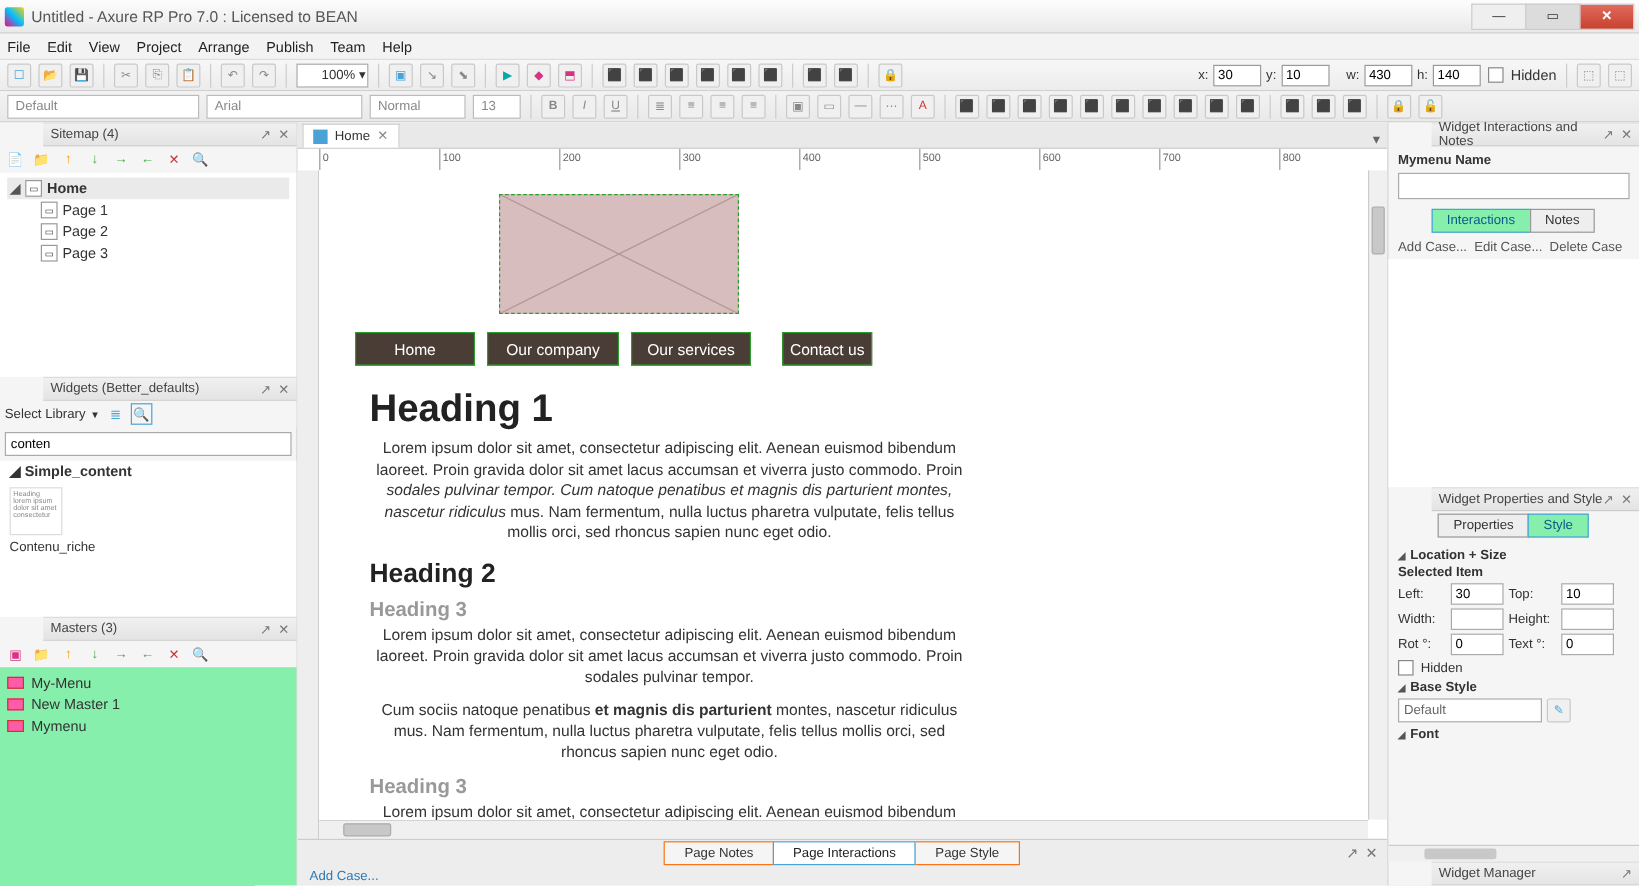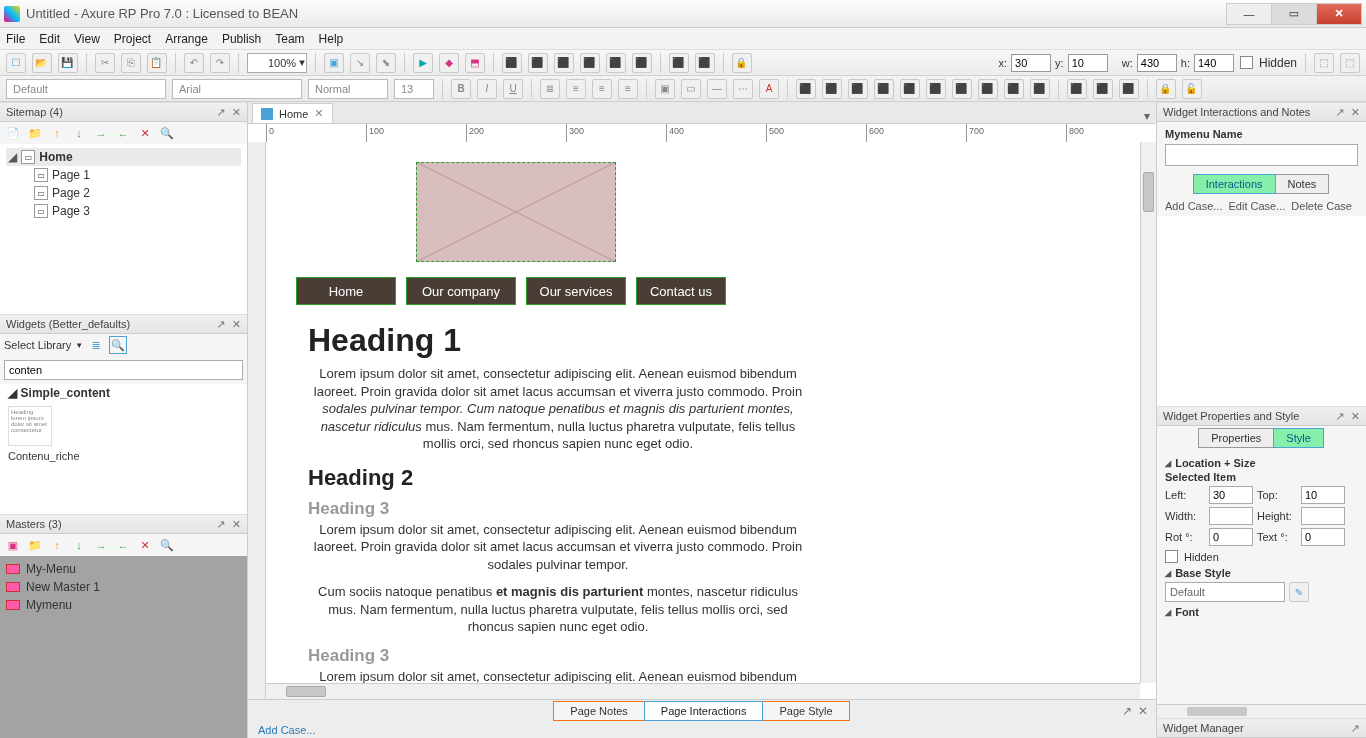--- a/index.html
+++ b/index.html
@@ -33,41 +33,41 @@
 .toolrow2 { height:26px; background:linear-gradient(#f3f3f3,#e9e9e9); display:flex; align-items:center; padding:0 6px; gap:6px; border-bottom:1px solid #cfcfcf;}
 .dd { height:20px; border:1px solid #bbb; background:#fff; display:flex; align-items:center; padding:0 6px; font-size:11px; color:#888;}
 
 
 .main { display:flex; height: calc(738px - 28px - 22px - 26px - 26px); }
 .leftcol { width:248px; display:flex; flex-direction:column; background:#f5f5f5; border-right:1px solid #ccc;}
 .centercol { flex:1; display:flex; flex-direction:column; background:#fff; position:relative;}
 .rightcol { width:210px; display:flex; flex-direction:column; background:#f5f5f5; border-left:1px solid #ccc;}
 
 
-.panelhdr { height:20px; background:linear-gradient(#f0f0f0,#e4e4e4); border-top:1px solid #ddd; border-bottom:1px solid #ccc; display:flex; align-items:center; padding:0 6px; font-size:11px; color:#444; position:relative;}
+.panelhdr { height:20px; background:linear-gradient(#f0f0f0,#e4e4e4); border-top:1px solid #ddd; border-bottom:1px solid #ccc; display:flex; align-items:center; padding:0 6px; font-size:11px; color:#444; position:relative;margin-left:36px;}
 .panelhdr .pin { margin-left:auto; display:flex; gap:6px; color:#777;}
 .paneltoolbar { height:22px; display:flex; align-items:center; padding:0 4px; gap:4px; background:#f5f5f5;}
 .ptbtn { width:18px; height:18px; display:inline-flex; align-items:center; justify-content:center; font-size:11px; color:#4aa3d6;}
 
 
 .tree { padding:4px 6px; background:#fff; flex:1; overflow:auto; font-size:12px;}
 .tree-row { display:flex; align-items:center; height:18px; gap:4px; padding-left:2px;}
 .tree-row.indent { padding-left:28px;}
 .tree-row .ico { width:14px; height:14px; border:1px solid #999; background:#fff; font-size:8px; display:flex; align-items:center; justify-content:center;}
 .tree-row.sel { background:#eaeaea;}
 
 
 .widgetsearch { margin:4px; }
 .widgetsearch input { width:100%; height:20px; border:1px solid #aaa; padding:0 4px; font-size:11px;}
 .wgroup { padding:2px 8px; font-size:12px; font-weight:bold; color:#333;}
 .wthumb { width:44px; height:40px; background:#fff; border:1px solid #ddd; margin:4px 8px; font-size:6px; padding:2px; color:#888; line-height:6px; overflow:hidden;}
 .wlabel { font-size:11px; padding:0 8px 6px; color:#333;}
 
 
-.mlist { background:#a3a3a3; flex:1; padding:4px 6px;}
+.mlist { background:#86efac; flex:1; padding:4px 6px;}
 .mrow { display:flex; align-items:center; height:18px; gap:6px;}
 .mico { width:14px; height:10px; background:#ff5ba8; border:1px solid #c33;}
 
 
 .tabstrip { height:22px; background:#e9e9e9; display:flex; align-items:flex-end; padding-left:4px; border-bottom:1px solid #ccc;}
 .tab { height:20px; background:#fff; border:1px solid #ccc; border-bottom:none; padding:0 8px; display:flex; align-items:center; gap:6px; font-size:11px;}
 .tabico { width:12px; height:12px; background:#4aa3d6;}
 .tabclose { color:#888; cursor:default;}
 
 
@@ -376,21 +376,21 @@
         </div>
         <div class="navbtn" style="left:30px;width:100px">
             <span>Home</span>
           </div>
         <div class="navbtn" style="left:140px;width:110px">
             <span>Our company</span>
           </div>
         <div class="navbtn" style="left:260px;width:100px">
             <span>Our services</span>
           </div>
-        <div class="navbtn" style="left:370px;width:90px">
+        <div class="navbtn" style="left:386px;width:75px">
             <span>Contact us</span>
           </div>
         <div class="content">
           <h1>Heading 1</h1>
           <p><span>Lorem ipsum dolor sit amet, consectetur adipiscing elit. Aenean euismod bibendum laoreet. Proin gravida dolor sit amet lacus accumsan et viverra justo commodo. Proin </span><em>sodales pulvinar tempor. Cum natoque penatibus et magnis dis parturient montes, nascetur ridiculus</em><span> mus. Nam fermentum, nulla luctus pharetra vulputate, felis tellus mollis orci, sed rhoncus sapien nunc eget odio.</span></p>
           <h2>Heading 2</h2>
           <h3>Heading 3</h3>
           <p>Lorem ipsum dolor sit amet, consectetur adipiscing elit. Aenean euismod bibendum laoreet. Proin gravida dolor sit amet lacus accumsan et viverra justo commodo. Proin sodales pulvinar tempor.</p>
           <p><span>Cum sociis natoque penatibus </span><strong>et magnis dis parturient</strong><span> montes, nascetur ridiculus mus. Nam fermentum, nulla luctus pharetra vulputate, felis tellus mollis orci, sed rhoncus sapien nunc eget odio.</span></p>
           <h3>Heading 3</h3>

